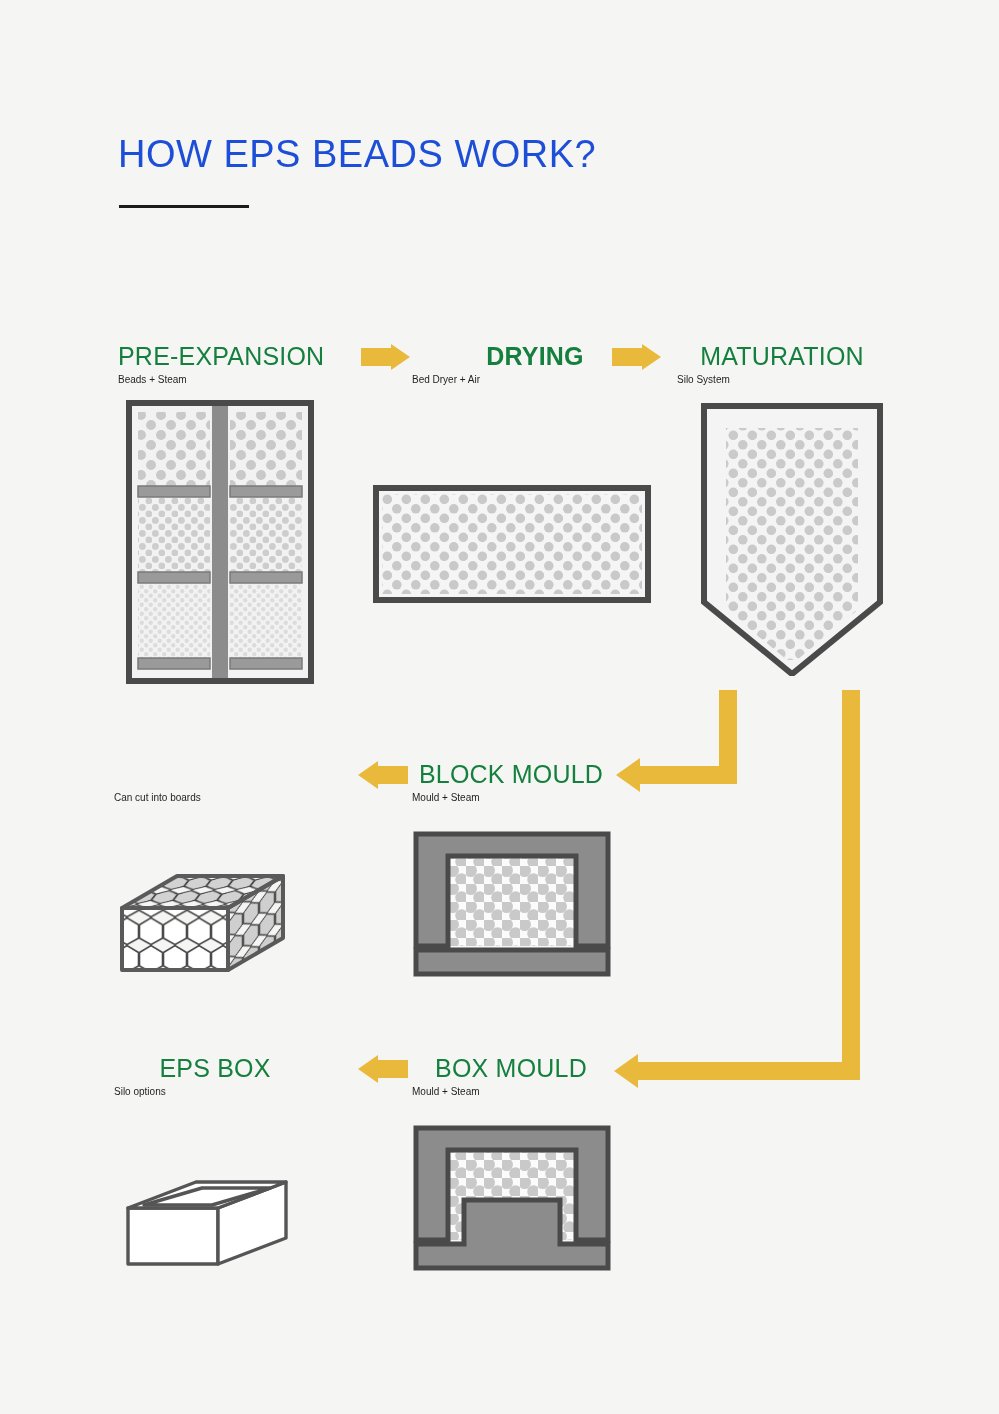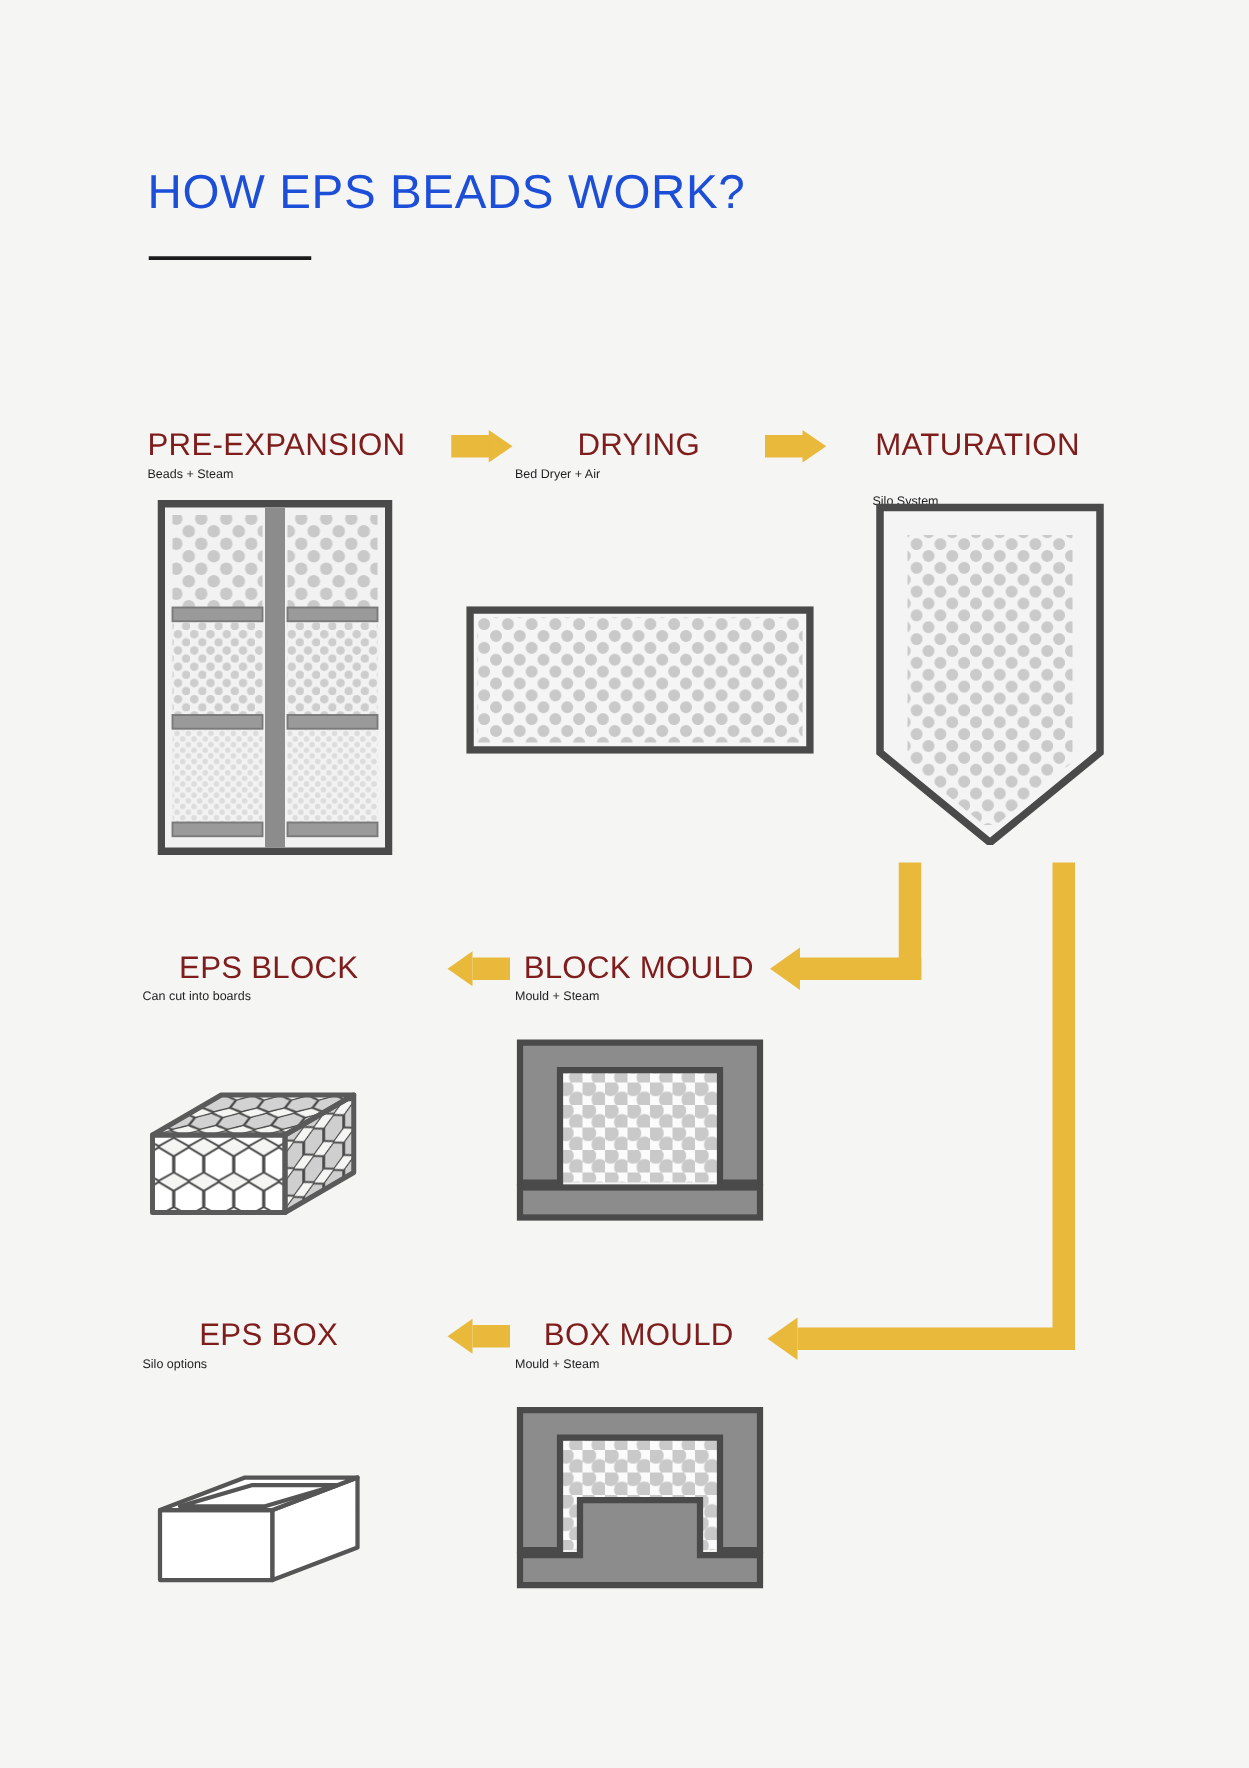--- a/index.html
+++ b/index.html
@@ -21,21 +21,21 @@
     font-family:"Liberation Sans", sans-serif;
   }
   #title-rule{
     position:absolute;left:119px;top:205px;width:130px;height:3px;
     background:#1b1b1b;
   }
 
   
   .stage-title{
     position:absolute;
-    color:#7f1d1d;
+    color:#15803d;
     font-size:25px;
     letter-spacing:0.2px;
     white-space:nowrap;
     text-align:center;
     font-weight:400;
   }
   .stage-sub{
     position:absolute;
     color:#1f1f1f;
     font-size:10px;
@@ -70,25 +70,25 @@
 <body>
 
 <div class="stage">
 
   <div id="page-title">HOW EPS BEADS WORK?</div>
   <div id="title-rule"></div>
 
   <div class="stage-title" style="left:118px;top:342px;width:202px;">PRE-EXPANSION</div>
   <div class="stage-sub" style="left:118px;top:374px;width:202px;">Beads + Steam</div>
 
-  <div class="stage-title" style="left:412px;top:342px;width:198px;">DRYING</div>
+  <div class="stage-title" style="left:436px;top:342px;width:198px;font-weight:bold;">DRYING</div>
   <div class="stage-sub" style="left:412px;top:374px;width:198px;">Bed Dryer + Air</div>
 
   <div class="stage-title" style="left:682px;top:342px;width:200px;">MATURATION</div>
-  <div class="stage-sub" style="left:698px;top:374px;width:200px;margin-top:22px;">Silo System</div>
+  <div class="stage-sub" style="left:677px;top:374px;width:200px;">Silo System</div>
 
   <div>
     <div class="arr-shaft" style="left:361px;top:348px;width:32px;height:18px;"></div>
     <div class="arr-head-right-sm" style="left:391px;top:344px;"></div>
   </div>
 
   <div>
     <div class="arr-shaft" style="left:612px;top:348px;width:32px;height:18px;"></div>
     <div class="arr-head-right-sm" style="left:642px;top:344px;"></div>
   </div>
@@ -160,21 +160,20 @@
     <div class="arr-shaft" style="left:640px;top:766px;width:97px;height:18px;"></div>
     <div class="arr-head-left" style="left:616px;top:758px;"></div>
   </div>
 
   <div>
     <div class="arr-shaft" style="left:842px;top:690px;width:18px;height:390px;"></div>
     <div class="arr-shaft" style="left:638px;top:1062px;width:222px;height:18px;"></div>
     <div class="arr-head-left" style="left:614px;top:1054px;"></div>
   </div>
 
-  <div class="stage-title" style="left:114px;top:760px;width:202px;">EPS BLOCK</div>
   <div class="stage-sub" style="left:114px;top:792px;width:202px;">Can cut into boards</div>
 
   <div class="stage-title" style="left:412px;top:760px;width:198px;">BLOCK MOULD</div>
   <div class="stage-sub" style="left:412px;top:792px;width:198px;">Mould + Steam</div>
 
   <div>
     <div class="arr-shaft" style="left:378px;top:766px;width:30px;height:18px;"></div>
     <div class="arr-head-left-sm" style="left:358px;top:761px;"></div>
   </div>
 

